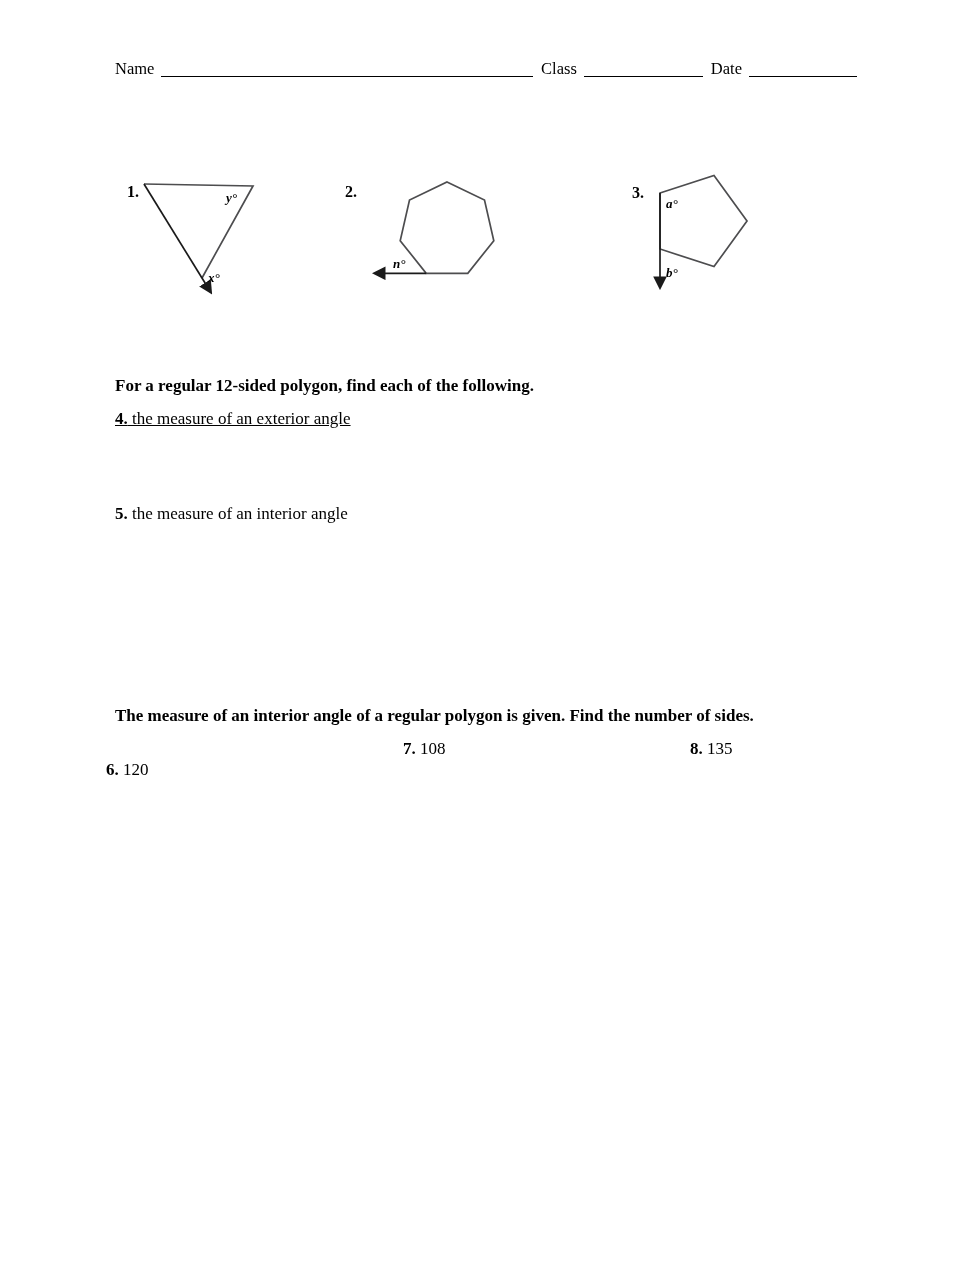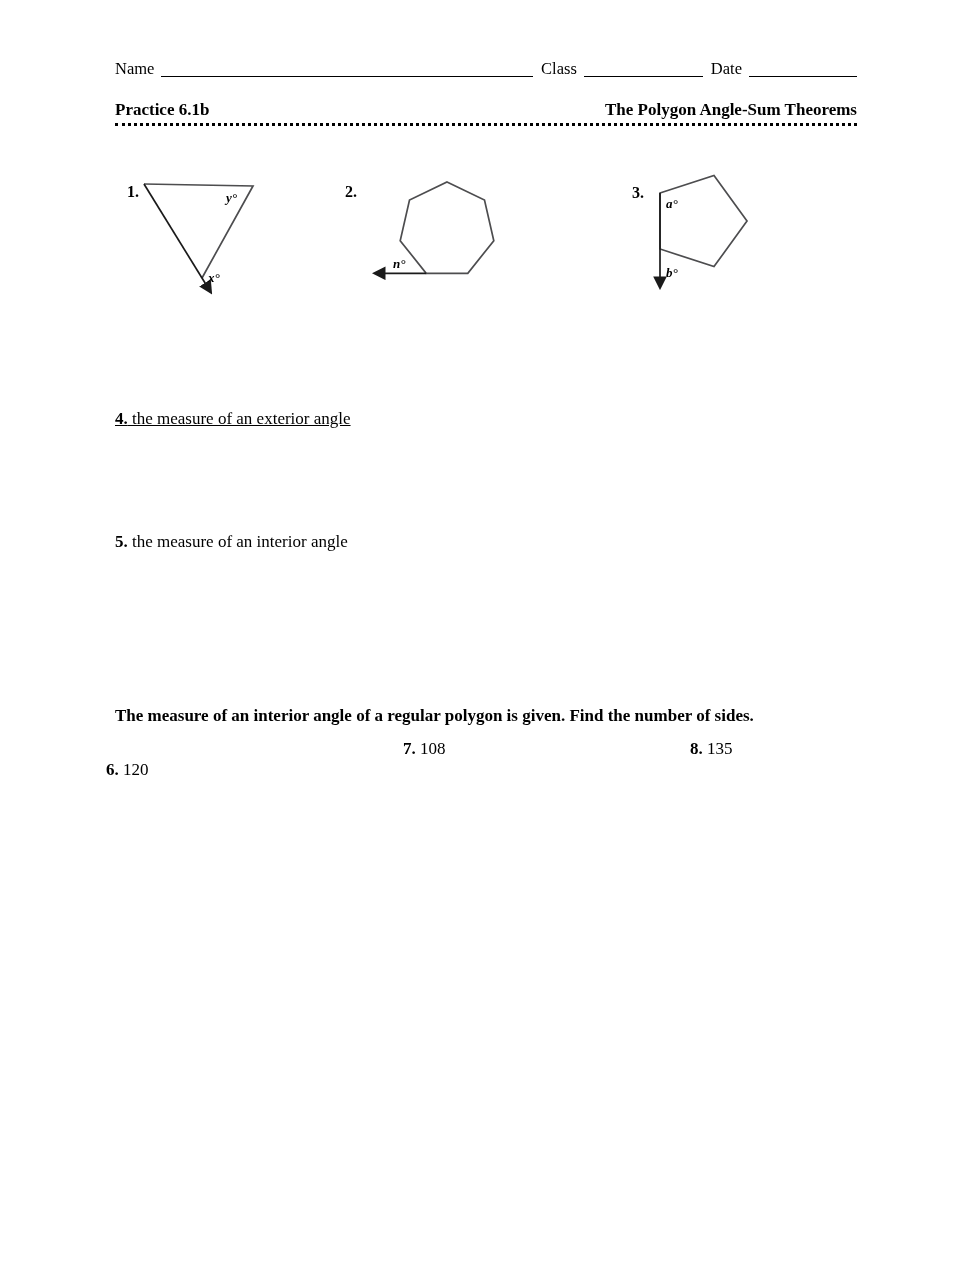--- a/index.html
+++ b/index.html
@@ -54,24 +54,20 @@
 
   <div class="header-row">
     <span>Name</span>
     <span class="blank-line grow"></span>
     <span>Class</span>
     <span class="blank-line classw"></span>
     <span>Date</span>
     <span class="blank-line datew"></span>
   </div>
 
-  <div class="title-row">
-    <span>Practice 6.1b</span>
-    <span>The Polygon Angle-Sum Theorems</span>
-  </div>
 
 
   <div class="fig-num" style="left:127px; top:183px;">1.</div>
   <svg class="abs" style="left:135px; top:176px;" width="150" height="135" viewBox="135 176 150 135">
     <defs>
       <marker id="m1" viewBox="0 0 10 10" refX="7" refY="5" markerWidth="8" markerHeight="8" orient="auto">
         <path d="M0 0 L10 5 L0 10 Z" style="fill:var(--ray-stroke,#1a1a1a);"></path>
       </marker>
     </defs>
     <path class="poly" d="M144 184 L253 186 L202 278"></path>
@@ -98,27 +94,28 @@
       <marker id="m3" viewBox="0 0 10 10" refX="7" refY="5" markerWidth="8" markerHeight="8" orient="auto">
         <path d="M0 0 L10 5 L0 10 Z" style="fill:var(--ray-stroke,#1a1a1a);"></path>
       </marker>
     </defs>
     <polygon class="poly" points="660,193 714,175.4 747,221 714,266.6 660,249"></polygon>
     <path class="ray" d="M660 193 L660 286" marker-end="url(#m3)"></path>
     <text class="fig-label" x="666" y="208">a°</text>
     <text class="fig-label" x="666" y="277">b°</text>
   </svg>
 
+  <div class="abs bold-line" style="left:115px; top:376px;">For a regular 12-sided polygon, find each of the following.</div>
 
   <div class="abs item-line" style="left:115px; top:409px;text-decoration:underline;">
     <span class="num">4.</span>
     <span>the measure of an exterior angle</span>
   </div>
 
-  <div class="abs item-line" style="left:115px; top:532px;">
+  <div class="abs item-line" style="left:115px; top:504px;">
     <span class="num">5.</span>
     <span>the measure of an interior angle</span>
   </div>
 
   <div class="abs bold-line" style="left:115px; top:706px;">The measure of an interior angle of a regular polygon is given. Find the number of sides.</div>
 
   <div class="abs item-line" style="left:106px; top:739px;margin-top:21px;">
     <span class="num">6.</span>
     <span>120</span>
   </div>

